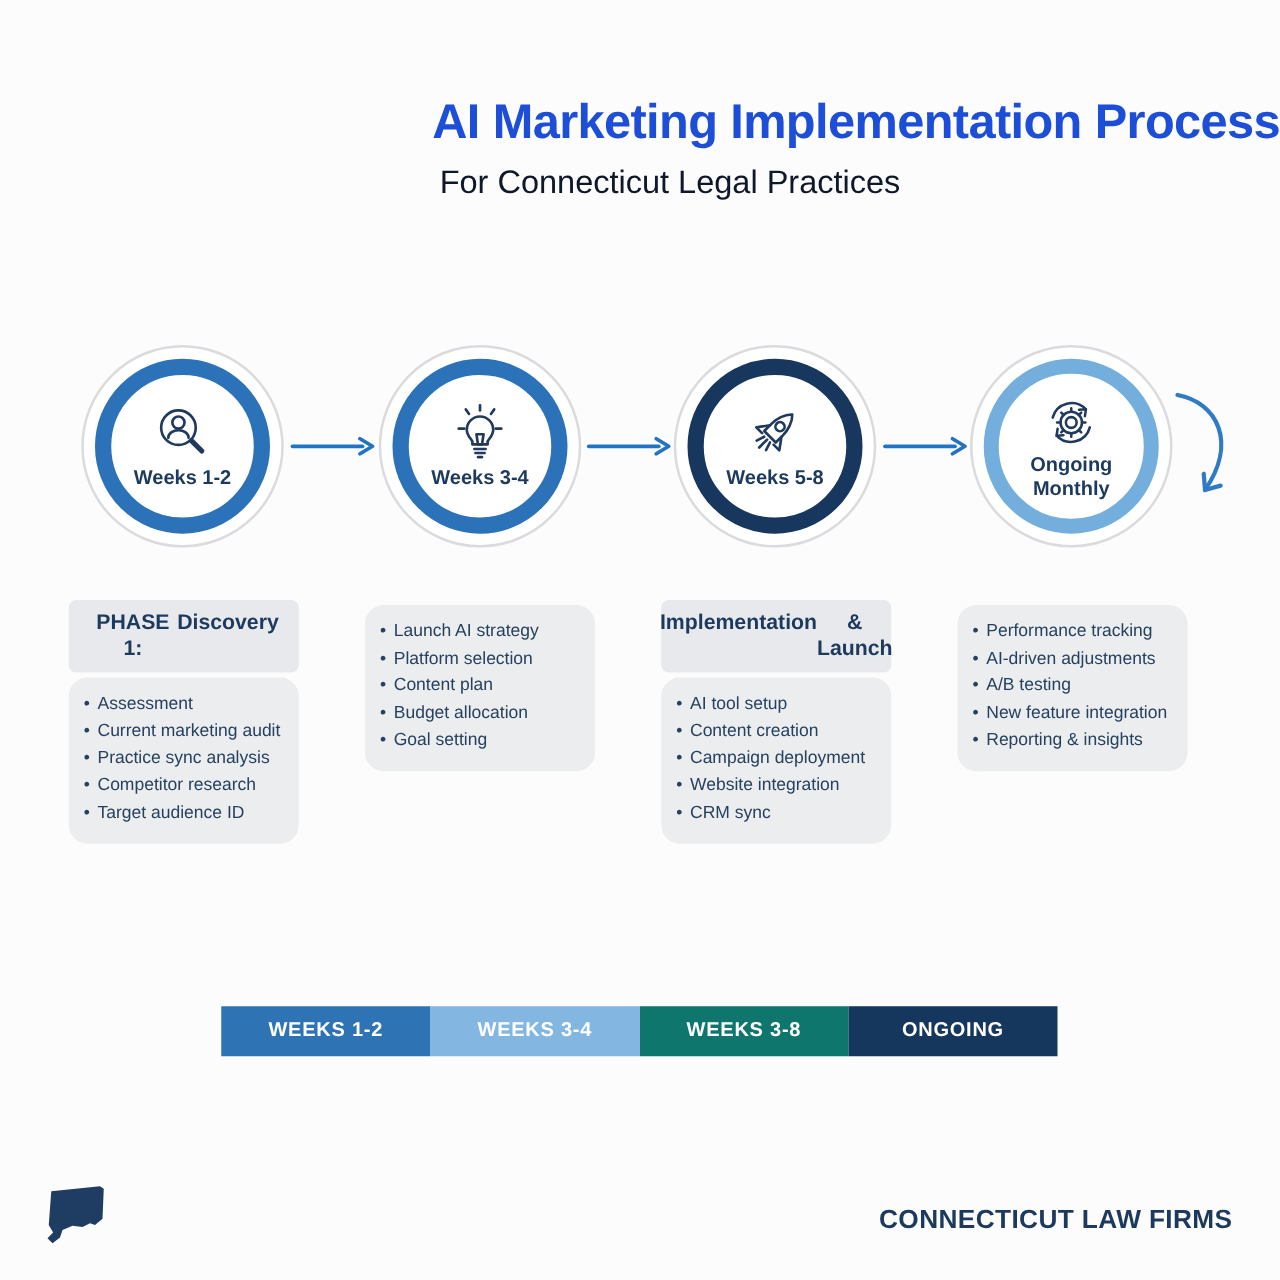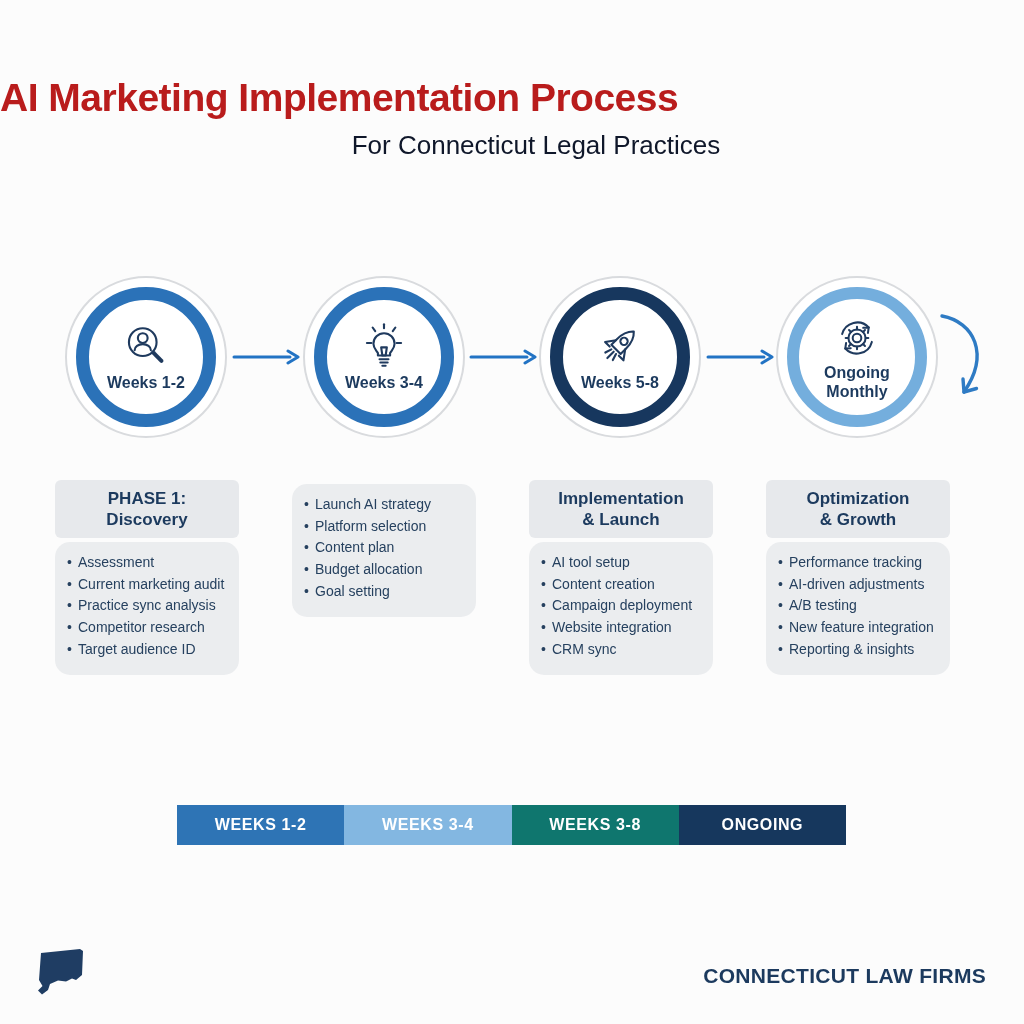--- a/index.html
+++ b/index.html
@@ -6,22 +6,22 @@
   html,body { width:1024px; height:1024px; }
   body {
     position:relative;
     background:#fcfcfc;
     font-family:"Liberation Sans", sans-serif;
     color:#1e3a5f;
     overflow:hidden;
   }
   .title {
     position:absolute; top:76px; left:0; width:100%;
-    text-align:left; font-size:39px; font-weight:bold;
-    color:#b91c1c; letter-spacing:-0.5px;
+    text-align:right; font-size:39px; font-weight:bold;
+    color:#1d4ed8; letter-spacing:-0.5px;
   }
   .subtitle {
     position:absolute; top:130px; left:0; width:100%;
     text-align:center; font-size:26px; font-weight:400; color:#0f172a;padding-left:48px;
   }
   
   .milestone {
     position:absolute; top:276px; width:162px; height:162px;
     border-radius:50%; border:2px solid #d9dbde; background:#ffffff;
     display:flex; align-items:center; justify-content:center;
@@ -40,21 +40,21 @@
   .ms-label { font-size:16px; font-weight:bold; color:#1c3a5e; line-height:1.15; }
   
   .flow-arrow { position:absolute; top:349px; width:68px; height:16px; }
   .a1 { left:232px; } .a2 { left:469px; } .a3 { left:706px; }
   .cycle-arrow { position:absolute; left:936px; top:308px; width:62px; height:96px; }
   
   .phase { position:absolute; top:480px; width:184px; }
   .p1 { left:55px; } .p2 { left:292px; } .p3 { left:529px; } .p4 { left:766px; }
   .phase-head {
     background:#e7e9ec; border-radius:6px; min-height:58px;
-    display:flex; flex-direction:column; justify-content:center;
+    display:flex; flex-direction:row; justify-content:center;
     text-align:center; font-weight:bold; font-size:17px; line-height:1.25;
     color:#1c3a5e; padding:7px 16px;
   }
   .phase-body {
     background:#ebedef; border-radius:15px; margin-top:4px;
     min-height:133px; padding:10px 6px 12px 10px;
   }
   .phase-body ul { list-style:none; }
   .phase-body li {
     position:relative; font-size:14px; color:#26415f; line-height:1.55;
@@ -224,24 +224,20 @@
       <li>AI tool setup</li>
       <li>Content creation</li>
       <li>Campaign deployment</li>
       <li>Website integration</li>
       <li>CRM sync</li>
     </ul>
   </div>
 </div>
 
 <div class="phase p4">
-  <div class="phase-head">
-    <span>Optimization</span>
-    <span>&amp; Growth</span>
-  </div>
   <div class="phase-body">
     <ul>
       <li>Performance tracking</li>
       <li>AI-driven adjustments</li>
       <li>A/B testing</li>
       <li>New feature integration</li>
       <li>Reporting &amp; insights</li>
     </ul>
   </div>
 </div>

